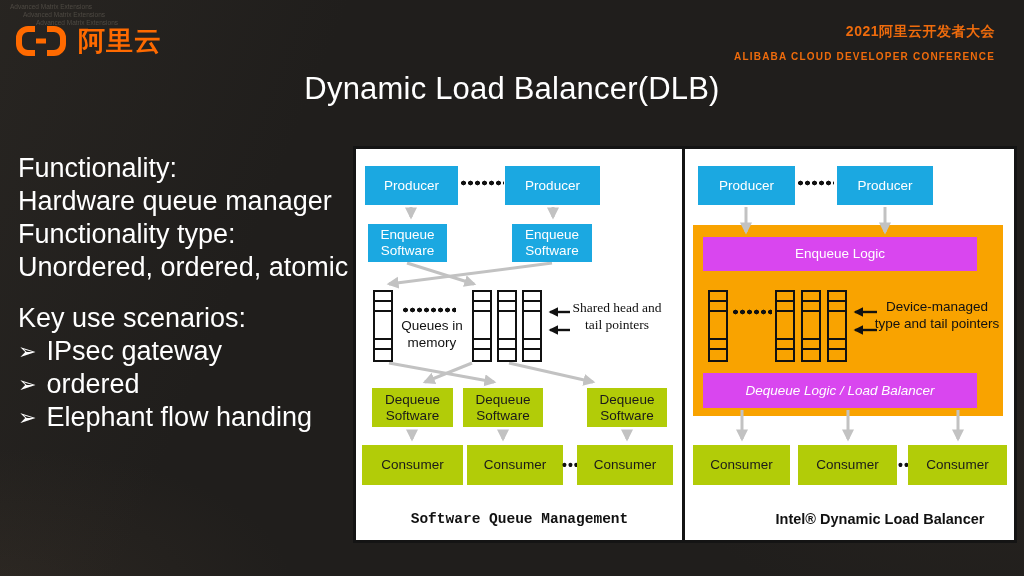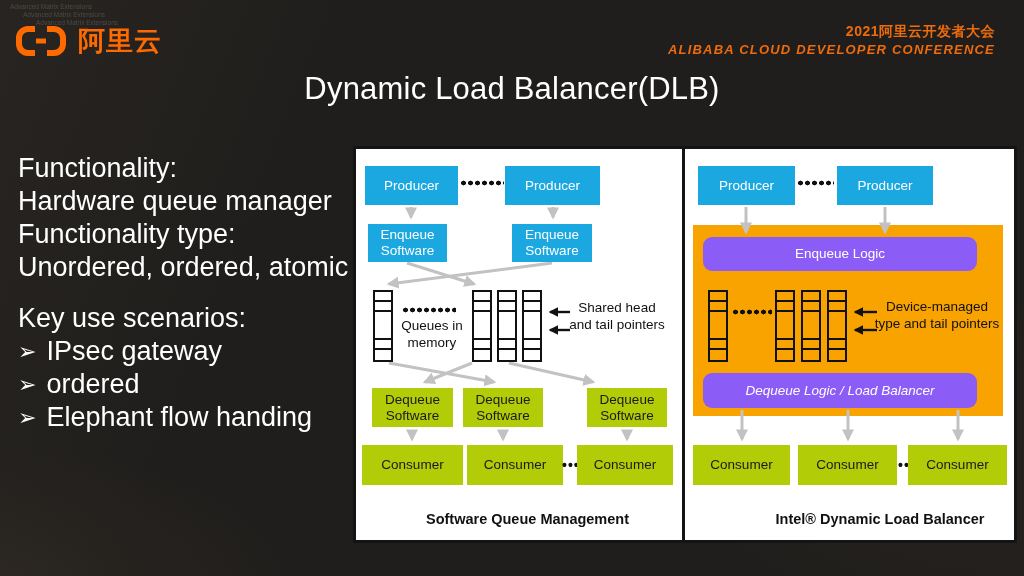--- a/index.html
+++ b/index.html
@@ -14,33 +14,33 @@
       #201e1c;
   }
   
   .watermark { position:absolute; left:10px; top:3px; font-size:6.5px; line-height:8px; color:#4e4a43; }
   .watermark div:nth-child(2){ margin-left:13px; }
   .watermark div:nth-child(3){ margin-left:26px; }
   .logo { position:absolute; left:16px; top:26px; display:flex; align-items:center; gap:12px; }
   .logo-zh { color:#ff6a00; font-size:27px; font-weight:bold; letter-spacing:1px; line-height:30px; }
   .conf { position:absolute; right:29px; top:23px; text-align:right; color:#ee6b0c; }
   .conf-title { font-size:14px; font-weight:bold; letter-spacing:.5px; }
-  .conf-sub { font-size:13px; font-weight:bold; letter-spacing:1.2px; margin-top:1px;font-style:italic; }
+  .conf-sub { font-size:10px; font-weight:bold; letter-spacing:1.2px; margin-top:10px; }
   
   .page-title { position:absolute; left:0; right:0; top:71px; text-align:center; color:#fff; font-size:31px; font-weight:400; letter-spacing:.2px; }
   .copy { position:absolute; left:18px; top:152px; width:345px; color:#fff; font-size:27px; line-height:33px; }
   .copy .gap { margin-top:18px; }
   .bullet-row { display:flex; gap:10px; }
   .bullet-glyph { font-size:22px; line-height:33px; }
   
   .diagram { position:absolute; left:356px; top:149px; width:658px; height:391px; background:#fff; box-shadow:0 0 0 3px #141414; }
   .divider { position:absolute; left:326px; top:0; width:3px; height:391px; background:#141414; }
   .box { position:absolute; display:flex; align-items:center; justify-content:center; text-align:center; font-size:13.5px; line-height:1.15; }
   .blue { background:#1ba8e1; color:#fff; }
-  .darkblue { background:#8b5cf6; color:#fff;border-radius:9px; }
+  .darkblue { background:#d946ef; color:#fff; }
   .green { background:#b2cc08; color:#1a1a1a; }
   .orange-block { position:absolute; left:337px; top:76px; width:310px; height:191px; background:#f9a300; }
   .queue { position:absolute; width:20px; height:72px; border:2px solid #111; background:transparent; }
   .queue i { position:absolute; left:0; right:0; height:2px; background:#111; display:block; }
   .queue i:nth-child(1){ top:8px; } .queue i:nth-child(2){ top:18px; }
   .queue i:nth-child(3){ top:46px; } .queue i:nth-child(4){ top:56px; }
   .dots { position:absolute; height:8px; background-image:radial-gradient(circle, #111 42%, transparent 50%); background-size:7px 8px; background-repeat:repeat-x; background-position:left center; }
   .dlabel { position:absolute; color:#111; font-size:13.5px; line-height:1.25; text-align:center; }
   .ellipsis { position:absolute; color:#111; font-size:14px; font-weight:bold; letter-spacing:1px; }
   .caption { position:absolute; top:362px; text-align:center; color:#111; font-size:14.5px; font-weight:bold; }
@@ -159,32 +159,32 @@
         <i></i>
         <i></i>
         <i></i>
       </div>
     <div class="queue" style="left:166px; top:141px;">
         <i></i>
         <i></i>
         <i></i>
         <i></i>
       </div>
-    <div class="dlabel" style="left:211px; top:151px; width:100px;">Shared head and tail pointers</div>
+    <div class="dlabel" style="left:211px; top:151px; width:100px;font-family:Liberation Serif, serif;">Shared head and tail pointers</div>
 
     <div class="box green" style="left:16px; top:239px; width:81px; height:39px;">Dequeue Software</div>
     <div class="box green" style="left:107px; top:239px; width:80px; height:39px;">Dequeue Software</div>
     <div class="box green" style="left:231px; top:239px; width:80px; height:39px;">Dequeue Software</div>
 
     <div class="box green" style="left:6px; top:296px; width:101px; height:40px;">Consumer</div>
     <div class="box green" style="left:111px; top:296px; width:96px; height:40px;">Consumer</div>
     <div class="ellipsis" style="left:206px; top:308px;">•••</div>
     <div class="box green" style="left:221px; top:296px; width:96px; height:40px;">Consumer</div>
 
-    <div class="caption" style="left:8px; width:327px;">Software Queue Management</div>
+    <div class="caption" style="left:0; width:327px;font-family:Liberation Mono, monospace;">Software Queue Management</div>
 
     <div class="box blue" style="left:342px; top:17px; width:97px; height:39px;">Producer</div>
     <div class="dots" style="left:441px; top:30px; width:37px;"></div>
     <div class="box blue" style="left:481px; top:17px; width:96px; height:39px;">Producer</div>
 
     <div class="box darkblue" style="left:347px; top:88px; width:274px; height:34px;">Enqueue Logic</div>
 
     <div class="queue" style="left:352px; top:141px;">
         <i></i>
         <i></i>

